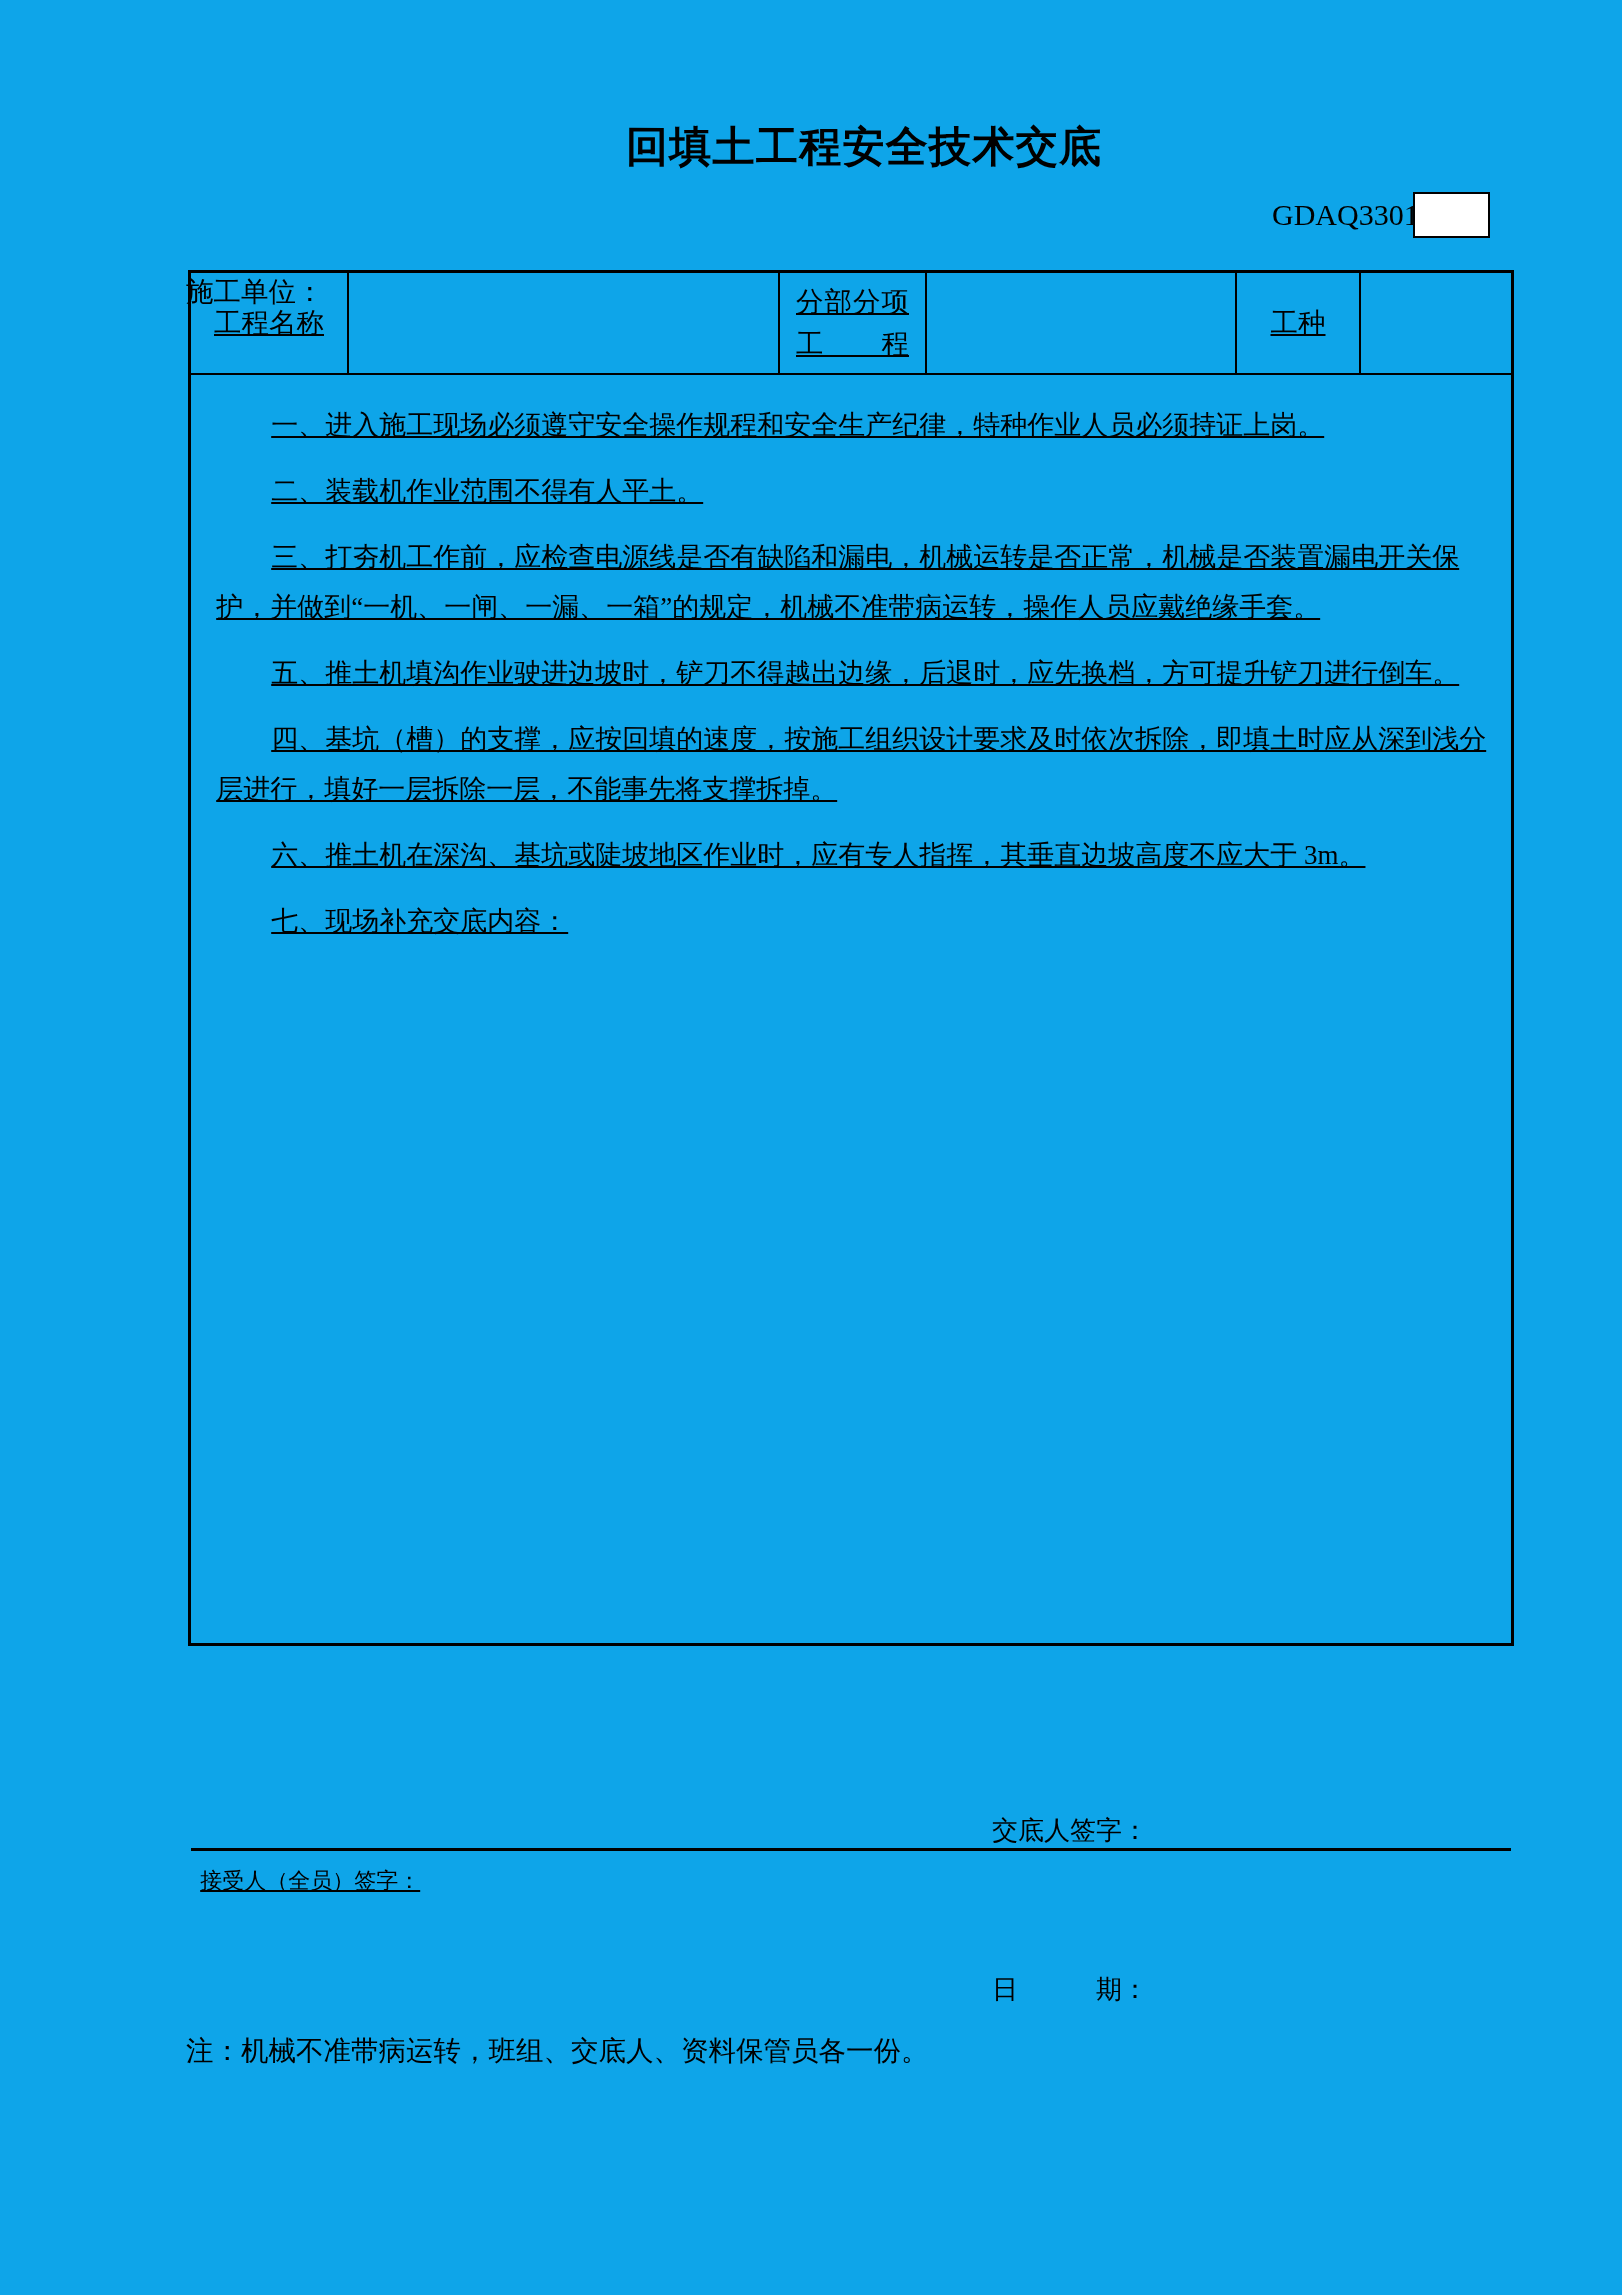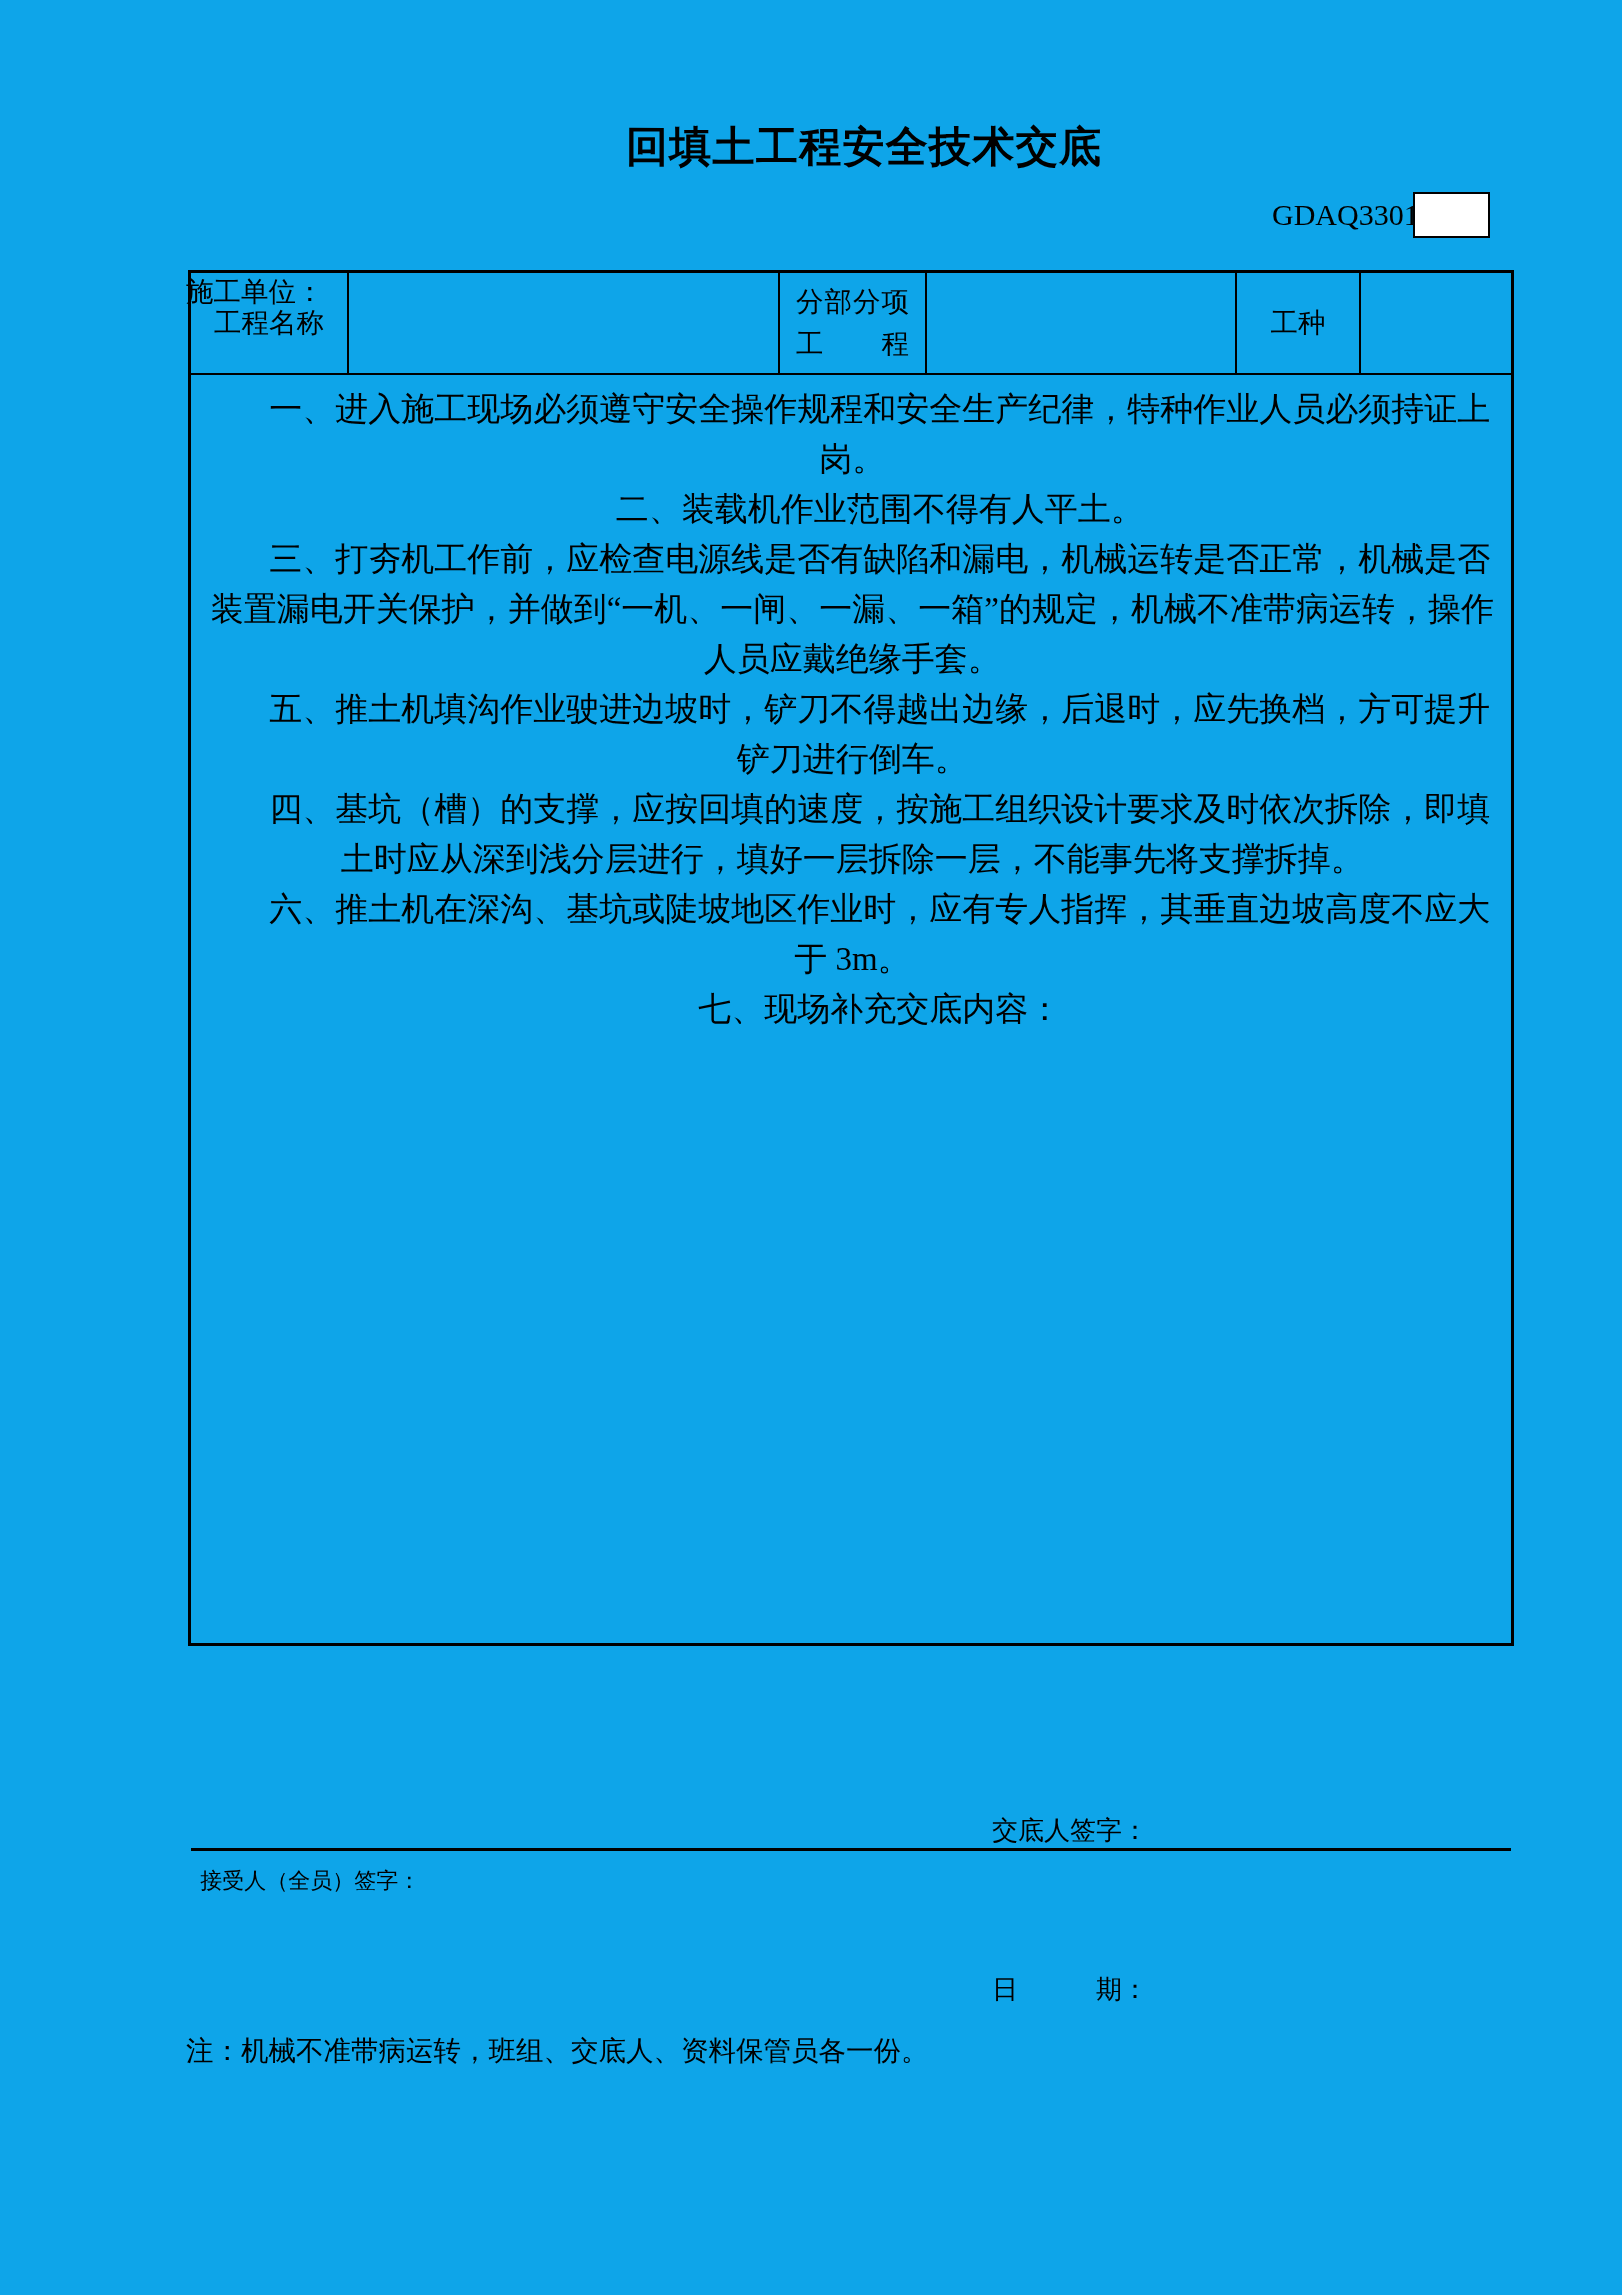--- a/index.html
+++ b/index.html
@@ -58,20 +58,21 @@
   .main-table {
     position: absolute;
     left: 188px;
     top: 270px;
     width: 1326px;
     height: 1376px;
     border: 3.9px solid #000;
     box-sizing: border-box;
     display: flex;
     flex-direction: column;
+    text-decoration: underline;
   }
   .header-row {
     display: flex;
     height: 102px;
     border-bottom: 2.6px solid #000;
     box-sizing: border-box;
     flex: none;
   }
   .hcell {
     box-sizing: border-box;
@@ -101,25 +102,25 @@
     position: relative;
     height: 1476px;
     flex: none;
     border-bottom: 3.9px solid #000;
     box-sizing: border-box;
   }
   .clauses {
     padding: 9.2px 6.5px 0 9.2px;
   }
   .clauses p {
-    margin: 0;
-    font-size: 33px;
+    margin: 16px;
+    font-size: 27px;
     line-height: 50px;
     text-indent: 55px;
-    text-align: center;
+    text-align: left;
   }
   .sig-block {
     position: absolute;
     left: 801px;
     top: 1331px;
     font-size: 26px;
     line-height: 50px;
     white-space: pre;
   }
   .sig-block .sig-line { margin: 0 0 9.2px 0; }

